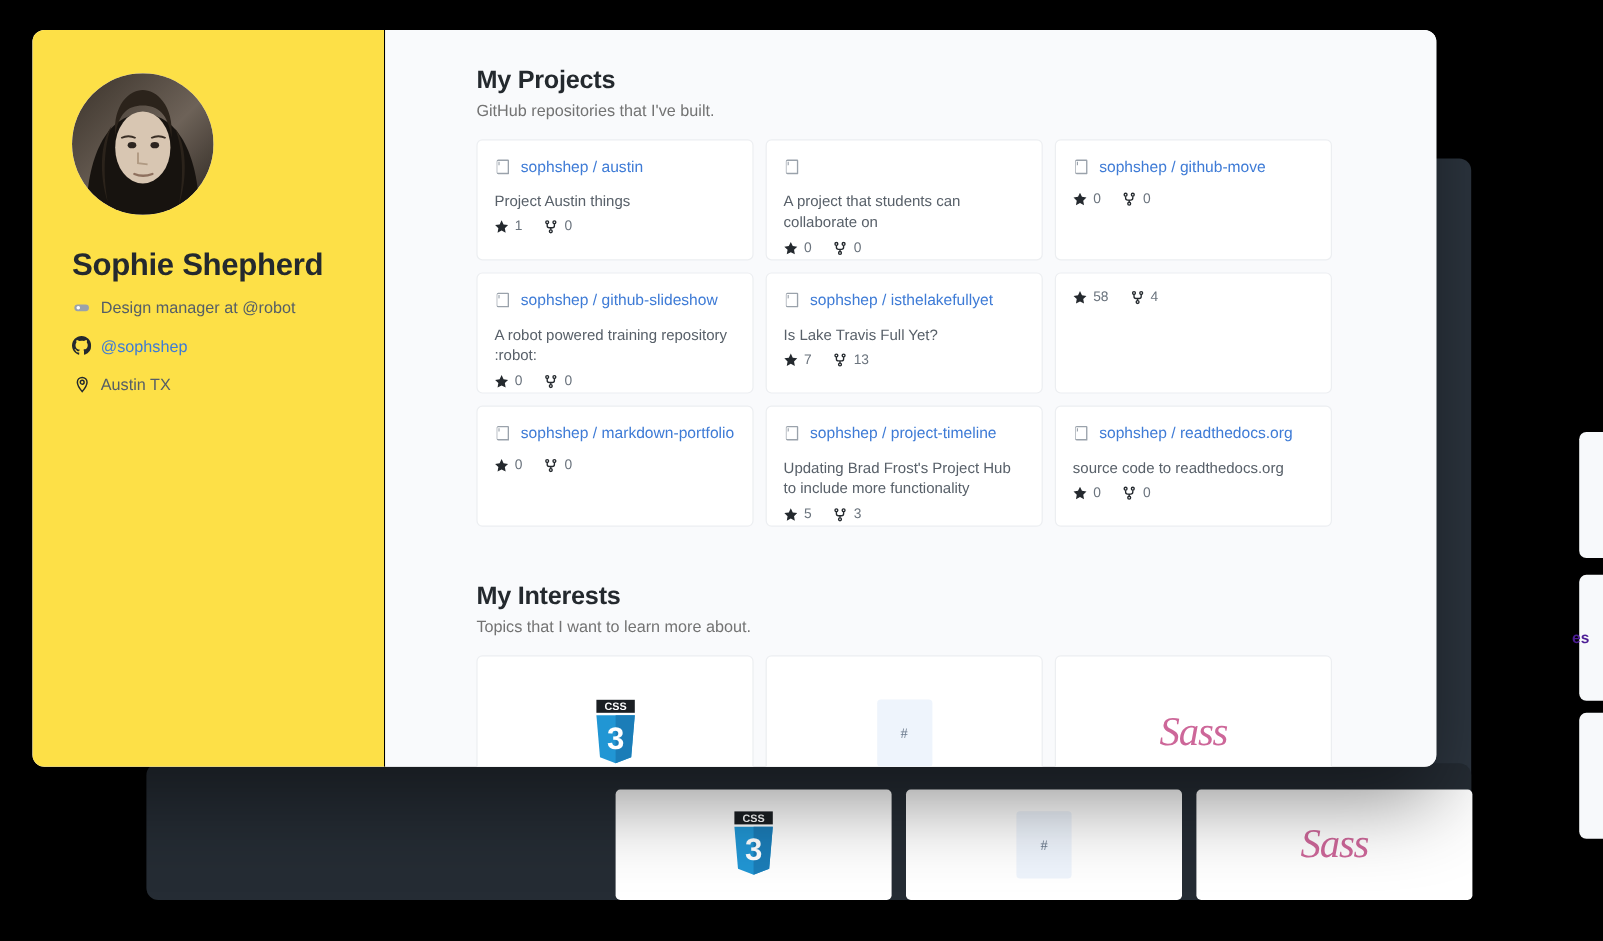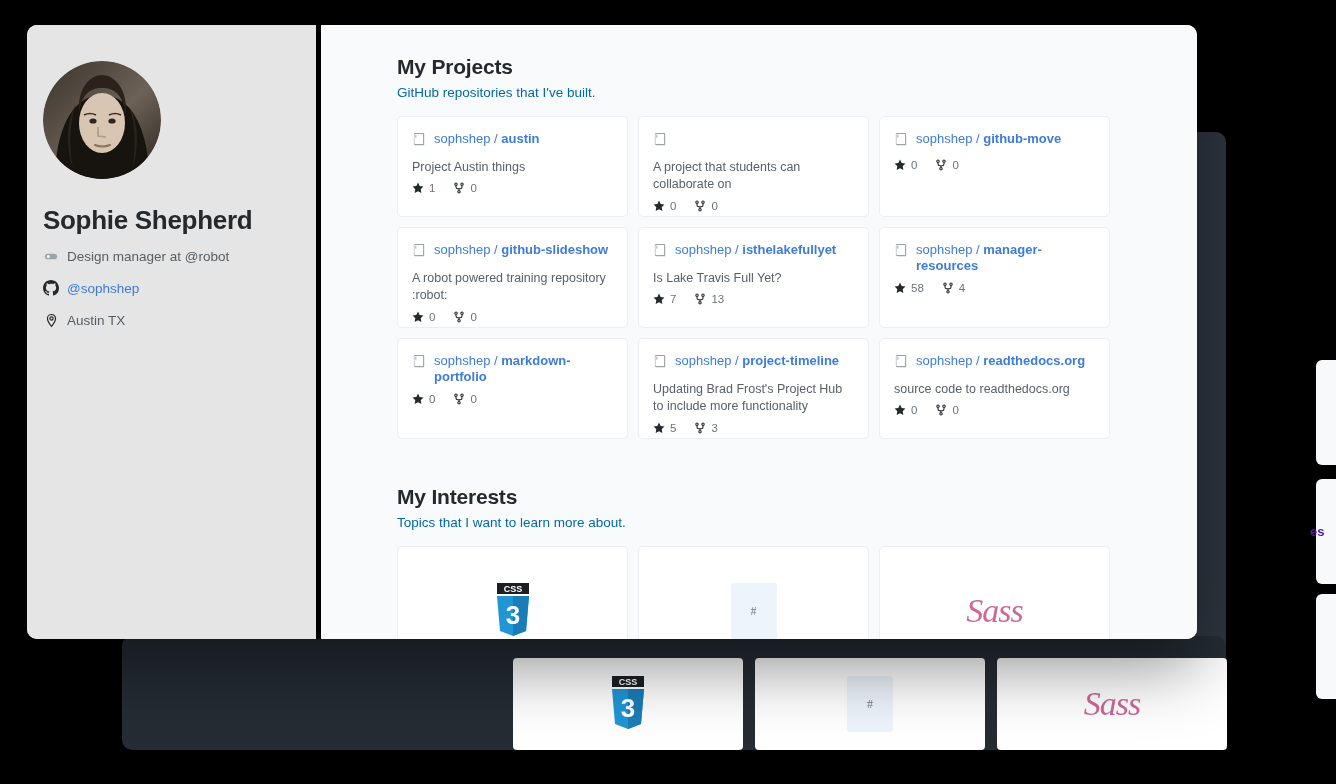--- a/index.html
+++ b/index.html
@@ -91,23 +91,23 @@
     border-radius: 10px;
     overflow: hidden;
     display: flex;
     box-shadow: 0 26px 70px rgba(0,0,0,0.45);
   }
 
   
   .sidebar {
     width: 294px;
     flex: 0 0 294px;
-    background: #e5e5e5;
-    border-right: 5px solid #000000;
-    padding: 36px 34px 0 16px;
+    background: #fde047;
+    border-right: 1px solid #000000;
+    padding: 36px 34px 0 33px;
   }
 
   .avatar {
     width: 118px;
     height: 118px;
     border-radius: 50%;
     overflow: hidden;
     background: #cfc6b8;
     position: relative;
     margin-bottom: 26px;
@@ -151,21 +151,21 @@
 
   .section-title {
     font-size: 21px;
     font-weight: 700;
     color: #24292e;
     letter-spacing: -0.2px;
     margin-bottom: 6px;
   }
   .section-sub {
     font-size: 13.5px;
-    color: #0369a1;
+    color: #737373;
     margin-bottom: 16px;
   }
 
   .grid {
     display: grid;
     grid-template-columns: 231px 231px 231px;
     gap: 10px;
   }
 
   .repo-card {
@@ -185,21 +185,21 @@
     line-height: 1.25;
   }
   .repo-head .ic { flex: 0 0 15px; margin-top: 1px; }
   .repo-title {
     font-size: 13px;
     color: #3e7bd6;
     text-decoration: none;
   }
   .repo-owner { font-weight: 400; }
   .repo-sep { font-weight: 400; }
-  .repo-name { font-weight: 700; }
+  .repo-name { font-weight: 400; }
 
   .repo-desc {
     font-size: 12.5px;
     color: #586069;
     line-height: 1.38;
     margin-bottom: 6px;
   }
 
   .repo-stats {
     display: flex;
@@ -497,26 +497,20 @@
                     <circle cx="8" cy="13" r="1.6"></circle>
                     <path d="M4 4.7v2.1c0 1.3 1.1 2.2 2.3 2.2h3.4c1.2 0 2.3-.9 2.3-2.2V4.7"></path>
                     <path d="M8 9v2.4"></path>
                   </svg>
                 </span>
                 <span>13</span>
               </span>
             </div>
           </div>
           <div class="repo-card">
-            <div class="repo-head">
-              <span class="ic"><svg width="15" height="15" viewBox="0 0 16 16" fill="#9aa2ab">
-                  <path d="M3 1h9a1 1 0 0 1 1 1v11.5a.5.5 0 0 1-.5.5H3.5A1.5 1.5 0 0 1 2 12.5v-10A1.5 1.5 0 0 1 3.5 1zm0 1.2a.4.4 0 0 0-.4.4v9.6c0 .3.2.5.5.5h8.7V2.2H3zM3.6 3h1v3.2l-.5-.4-.5.4V3z"></path>
-                </svg></span>
-              <a class="repo-title" href="#"><span class="repo-owner">sophshep</span> <span class="repo-sep">/</span> <span class="repo-name">manager-resources</span></a>
-            </div>
             <div class="repo-stats">
               <span class="stat">
                 <span class="ic">
                   <svg width="12" height="12" viewBox="0 0 16 16" fill="#24292e">
                     <path d="M8 .8l2.2 4.6 5 .7-3.6 3.5.9 5-4.5-2.4-4.5 2.4.9-5L.8 6.1l5-.7z"></path>
                   </svg>
                 </span>
                 <span>58</span>
               </span>
               <span class="stat">

